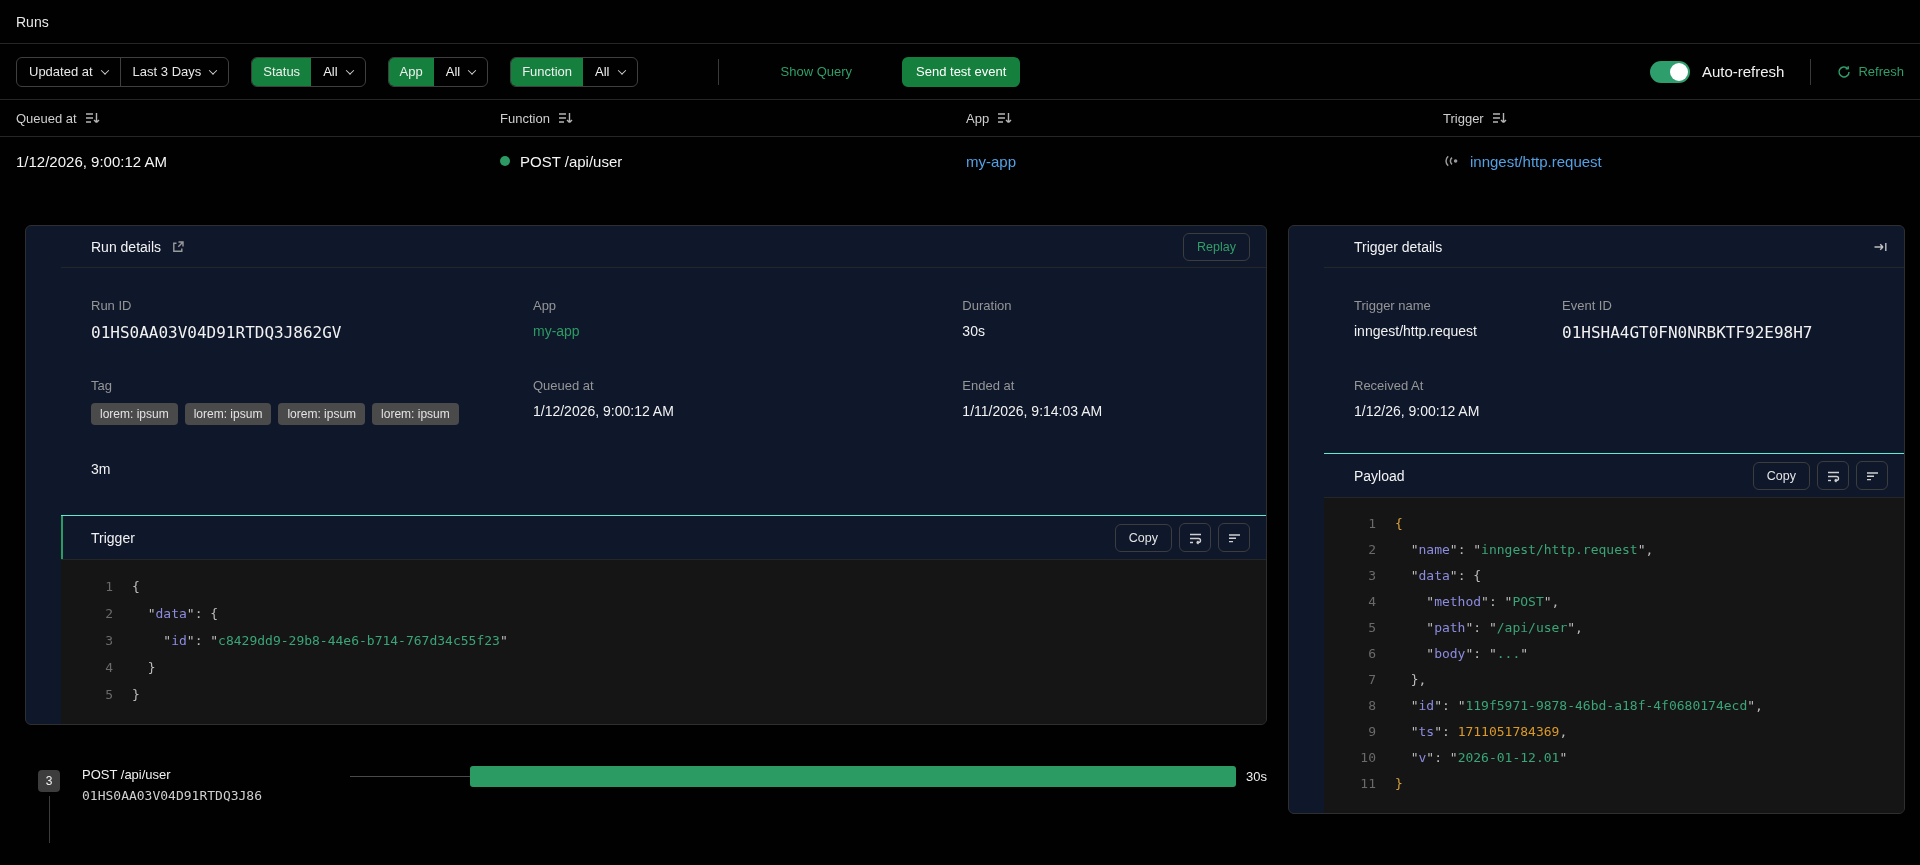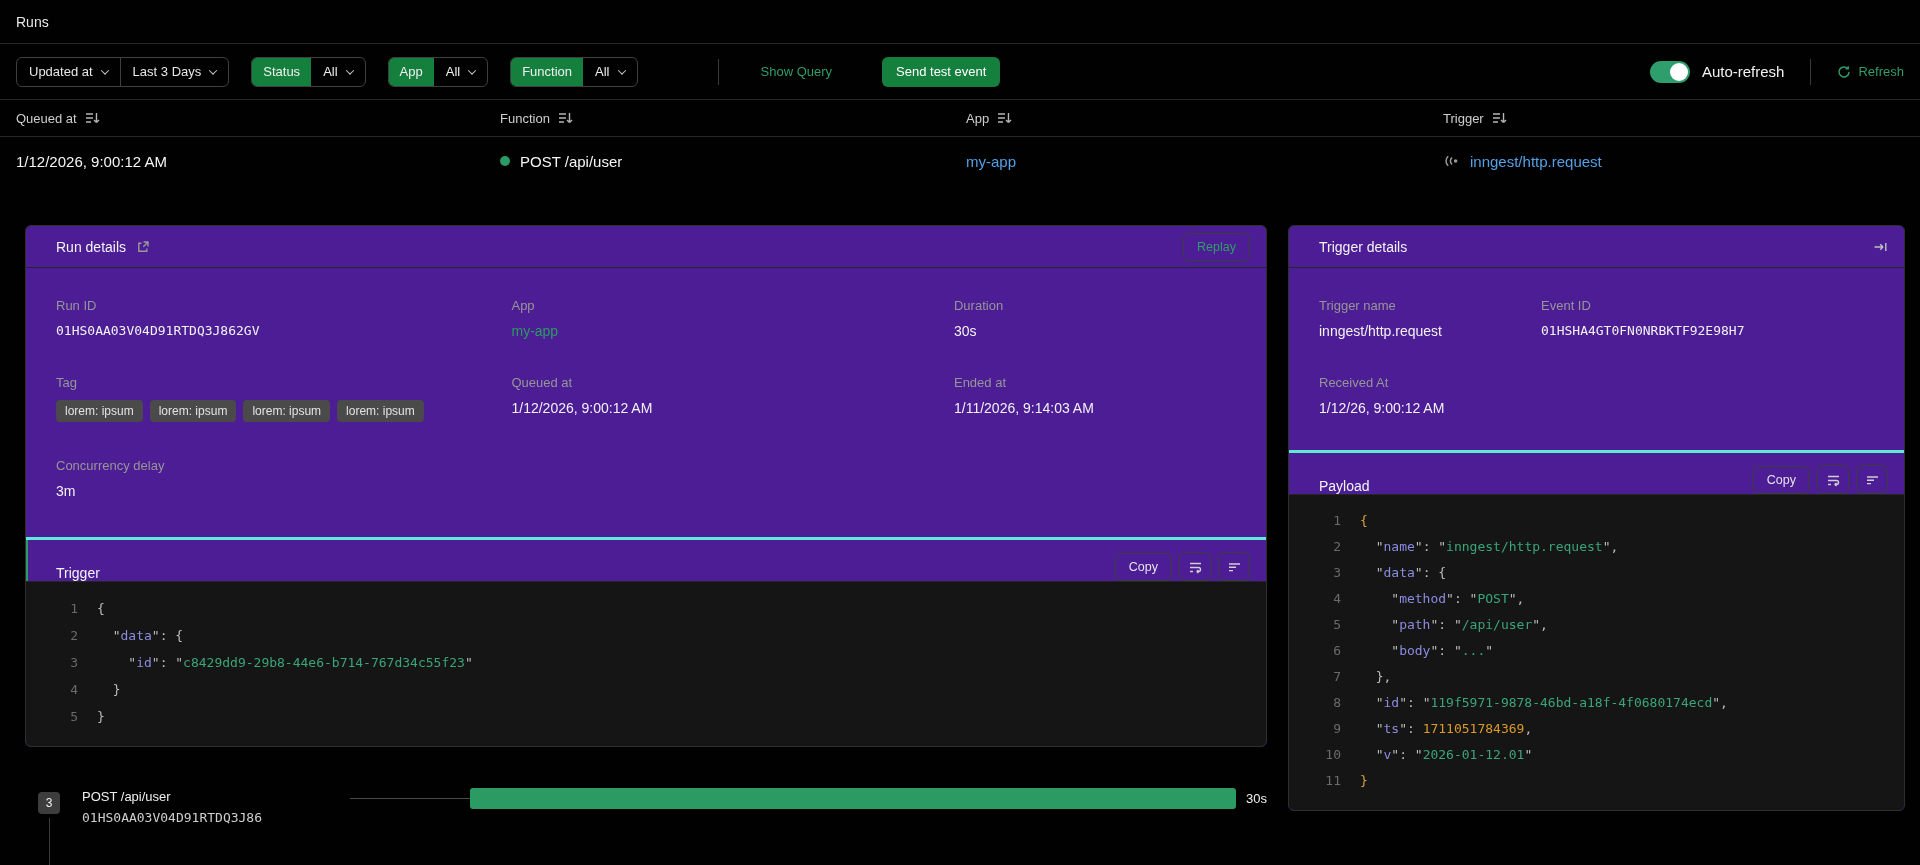--- a/index.html
+++ b/index.html
@@ -49,42 +49,42 @@
   .trow { height:48px; font-size:15px; color:#f5f5f5; }
   .fn-cell { display:flex; align-items:center; gap:10px; }
   .dot { width:10px; height:10px; border-radius:50%; background:#2c9b63; flex:none; }
   .blue { color:#53a0e4; }
   .trig-cell { display:flex; align-items:center; gap:11px; }
 
   
   .content { display:flex; gap:21px; padding:40px 15px 0 25px; align-items:flex-start; }
   .col-left { flex:0 1 1242px; min-width:0; }
   .col-right { flex:0 1 617px; min-width:0; }
-  .panel { background:#4c1d95; border:1px solid #2f2f2f; border-radius:6px; overflow:hidden; }
+  .panel { background:#0f172a; border:1px solid #2f2f2f; border-radius:6px; overflow:hidden;padding-left:35px; }
   .panel-head { height:42px; display:flex; align-items:center; padding:0 16px 0 30px;
     border-bottom:1px solid #262626; }
   .panel-title { font-size:14px; color:#f3f3f3; display:flex; align-items:center; gap:10px; }
   .btn-outline { border:1px solid #3d3d3d; background:transparent; border-radius:6px;
     padding:6px 13px; font-size:12.5px; font-family:inherit; cursor:pointer; }
   .btn-outline.green { color:#2f9e68; }
   .btn-outline.white { color:#e3e3e3; }
   .icon-btn { border:1px solid #3d3d3d; background:transparent; border-radius:6px;
     width:32px; height:29px; display:flex; align-items:center; justify-content:center; cursor:pointer; }
 
   .details-grid { display:grid; grid-template-columns:38.6% 37.5% 23.9%;
     row-gap:36px; padding:30px 30px 38px 30px; }
   .field-label { font-size:13px; color:#969696; margin-bottom:10px; }
   .field-value { font-size:14px; color:#f2f2f2; }
-  .field-value.mono { font-size:13px; }
+  .field-value.mono { font-size:16px; }
   .green-text { color:#2c9b63; }
   .pills { display:flex; gap:7px; }
   .pill { background:#4a4a4a; color:#e3e3e3; font-size:12px; padding:4px 9px; border-radius:4px; }
 
-  .section-head { height:45px; display:flex; align-items:flex-end; padding:0 16px 0 30px;
-    border-top:3px solid #5eead4; border-bottom:1px solid #262626; }
+  .section-head { height:45px; display:flex; align-items:center; padding:0 16px 0 30px;
+    border-top:1px solid #5eead4; border-bottom:1px solid #262626; }
   .section-head.accent { box-shadow:inset 2px 0 0 #2c9b63; }
   .section-title { font-size:14px; color:#f3f3f3; }
   .head-actions { margin-left:auto; display:flex; align-items:center; gap:7px; }
 
   .codeblock { background:#151515; padding:13px 16px 16px 28px; }
   .code-line { display:flex; white-space:pre; font-family:"DejaVu Sans Mono", monospace;
     font-size:13px; line-height:27px; }
   .payload-code .code-line { line-height:26px; }
   .ln { width:24px; text-align:right; color:#6a6a6a; margin-right:19px; flex:none; }
   .tok-p { color:#bdbdbd; } .tok-k { color:#8b8be0; } .tok-s { color:#3aa578; }
@@ -144,21 +144,21 @@
   <div class="seg-group">
     <span class="seg-label">Function</span>
     <span class="seg-value">
       <span>All</span>
       <i class="chev"></i>
     </span>
   </div>
 
   <div class="vdiv" style="margin-left:58px"></div>
 
-  <button class="link-green" style="margin-left:20px">Show Query</button>
+  <button class="link-green" style="margin-left:40px">Show Query</button>
 
   <button class="btn-green" style="margin-left:28px">Send test event</button>
 
   <div class="spacer"></div>
 
   <div class="right-cluster">
     <div class="toggle">
       <div class="knob"></div>
     </div>
     <span class="autorefresh-label">Auto-refresh</span>
@@ -266,21 +266,20 @@
         <div>
           <div class="field-label">Queued at</div>
           <div class="field-value">1/12/2026, 9:00:12 AM</div>
         </div>
         <div>
           <div class="field-label">Ended at</div>
           <div class="field-value">1/11/2026, 9:14:03 AM</div>
         </div>
 
         <div>
-          <div class="field-label">Concurrency delay</div>
           <div class="field-value">3m</div>
         </div>
         <div></div>
           <div></div>
       </div>
 
       <div class="section-head accent">
         <span class="section-title">Trigger</span>
         <div class="head-actions">
           <button class="btn-outline white">Copy</button>

